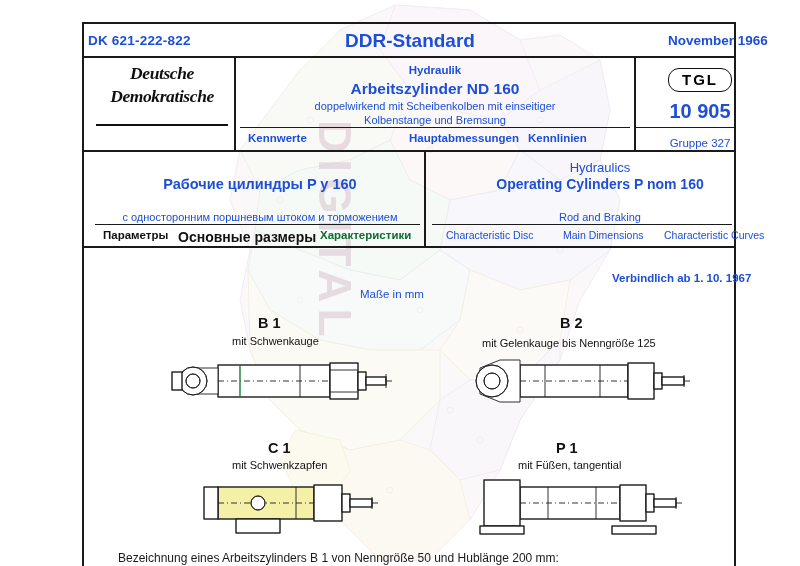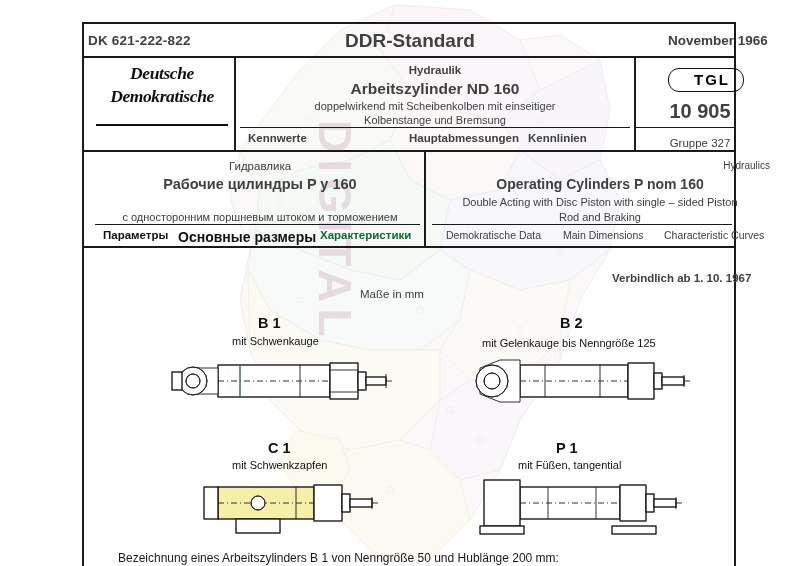--- a/index.html
+++ b/index.html
@@ -44,21 +44,21 @@
     left: 0; top: 0;
     width: 800px; height: 566px;
     z-index: 3;
   }
   .brd {
     position: absolute;
     background: #1a1a1a;
   }
   .txt {
     position: absolute;
-    color: #404040;
+    color: #1d4ed8;
     white-space: nowrap;
   }
   .ctr { text-align: center; }
 
   
   .hdr-left   { left: 88px;  top: 33px;  font-size: 13.5px; font-weight: bold; letter-spacing: .2px;}
   .hdr-center { left: 260px; top: 30px;  width: 300px; font-size: 19px; font-weight: bold;}
   .hdr-right  { left: 668px; top: 33px;  font-size: 13.5px; font-weight: bold;}
 
   
@@ -101,36 +101,35 @@
     top: 68px;
     width: 62px;
     height: 22px;
     border: 1.6px solid #111;
     border-radius: 11px;
     text-align: center;
     font-size: 15px;
     font-weight: bold;
     line-height: 22px;
     letter-spacing: 2px;
-    padding-left: 12px;
   }
   .tgl-num { left: 640px; top: 100px; width: 120px; font-size: 20px; font-weight: bold;}
   .tgl-grp { left: 640px; top: 137px; width: 120px; font-size: 11.5px;}
 
   
   .ru-head  { left: 95px;  top: 160px; width: 330px; font-size: 11.5px;}
   .ru-title { left: 95px;  top: 176px; width: 330px; font-size: 14.5px; font-weight: bold;}
   .ru-s1    { left: 95px;  top: 196px; width: 330px; font-size: 11px;}
   .ru-s2    { left: 95px;  top: 211px; width: 330px; font-size: 11px;}
   .ru-c1    { left: 103px; top: 229px; font-size: 11.5px; font-weight: bold; color:#111;}
   .ru-c2    { left: 178px; top: 229px; font-size: 14px; font-weight: bold; color:#111;}
   .ru-c3    { left: 320px; top: 229px; font-size: 11.5px; font-weight: bold; color:#0e6b2e;}
 
   
-  .en-head  { left: 430px; top: 160px; width: 340px; font-size: 10px; text-align: right;}
+  .en-head  { left: 430px; top: 160px; width: 340px; font-size: 13px;}
   .en-title { left: 430px; top: 176px; width: 340px; font-size: 14px; font-weight: bold;}
   .en-s1    { left: 430px; top: 196px; width: 340px; font-size: 11px;}
   .en-s2    { left: 430px; top: 211px; width: 340px; font-size: 11px;}
   .en-c1    { left: 446px; top: 229px; font-size: 10.5px;}
   .en-c2    { left: 563px; top: 229px; font-size: 10.5px;}
   .en-c3    { left: 664px; top: 229px; font-size: 10.5px;}
 
   
   .valid   { left: 612px; top: 272px; font-size: 11.5px; font-weight: bold;}
   .masse   { left: 360px; top: 288px; font-size: 11.5px; }
@@ -328,32 +327,30 @@
     <div class="txt m-sub1 ctr">doppelwirkend mit Scheibenkolben mit einseitiger</div>
     <div class="txt m-sub2 ctr">Kolbenstange und Bremsung</div>
     <div class="txt m-c1">Kennwerte</div>
     <div class="txt m-c2">Hauptabmessungen</div>
     <div class="txt m-c3">Kennlinien</div>
 
     <div class="tgl-box">TGL</div>
     <div class="txt tgl-num ctr">10 905</div>
     <div class="txt tgl-grp ctr">Gruppe 327</div>
 
-    <div class="txt ru-head ctr">Гидравлика</div>
     <div class="txt ru-title ctr">Рабочие цилиндры P y 160</div>
     <div class="txt ru-s2 ctr">с односторонним поршневым штоком и торможением</div>
     <div class="txt ru-c1">Параметры</div>
     <div class="txt ru-c2">Основные размеры</div>
     <div class="txt ru-c3">Характеристики</div>
 
     <div class="txt en-head ctr">Hydraulics</div>
     <div class="txt en-title ctr">Operating Cylinders P nom 160</div>
-    <div class="txt en-s1 ctr">Double Acting with Disc Piston with single – sided Piston</div>
     <div class="txt en-s2 ctr">Rod and Braking</div>
-    <div class="txt en-c1">Demokratische Data</div>
+    <div class="txt en-c1">Characteristic Disc</div>
     <div class="txt en-c2">Main Dimensions</div>
     <div class="txt en-c3">Characteristic Curves</div>
 
     <div class="txt valid">Verbindlich ab 1. 10. 1967</div>
     <div class="txt masse">Maße in mm</div>
 
     <div class="txt fig-lbl b1-lbl">B 1</div>
     <div class="txt fig-sub b1-sub">mit Schwenkauge</div>
 
     <div class="txt fig-lbl b2-lbl">B 2</div>

